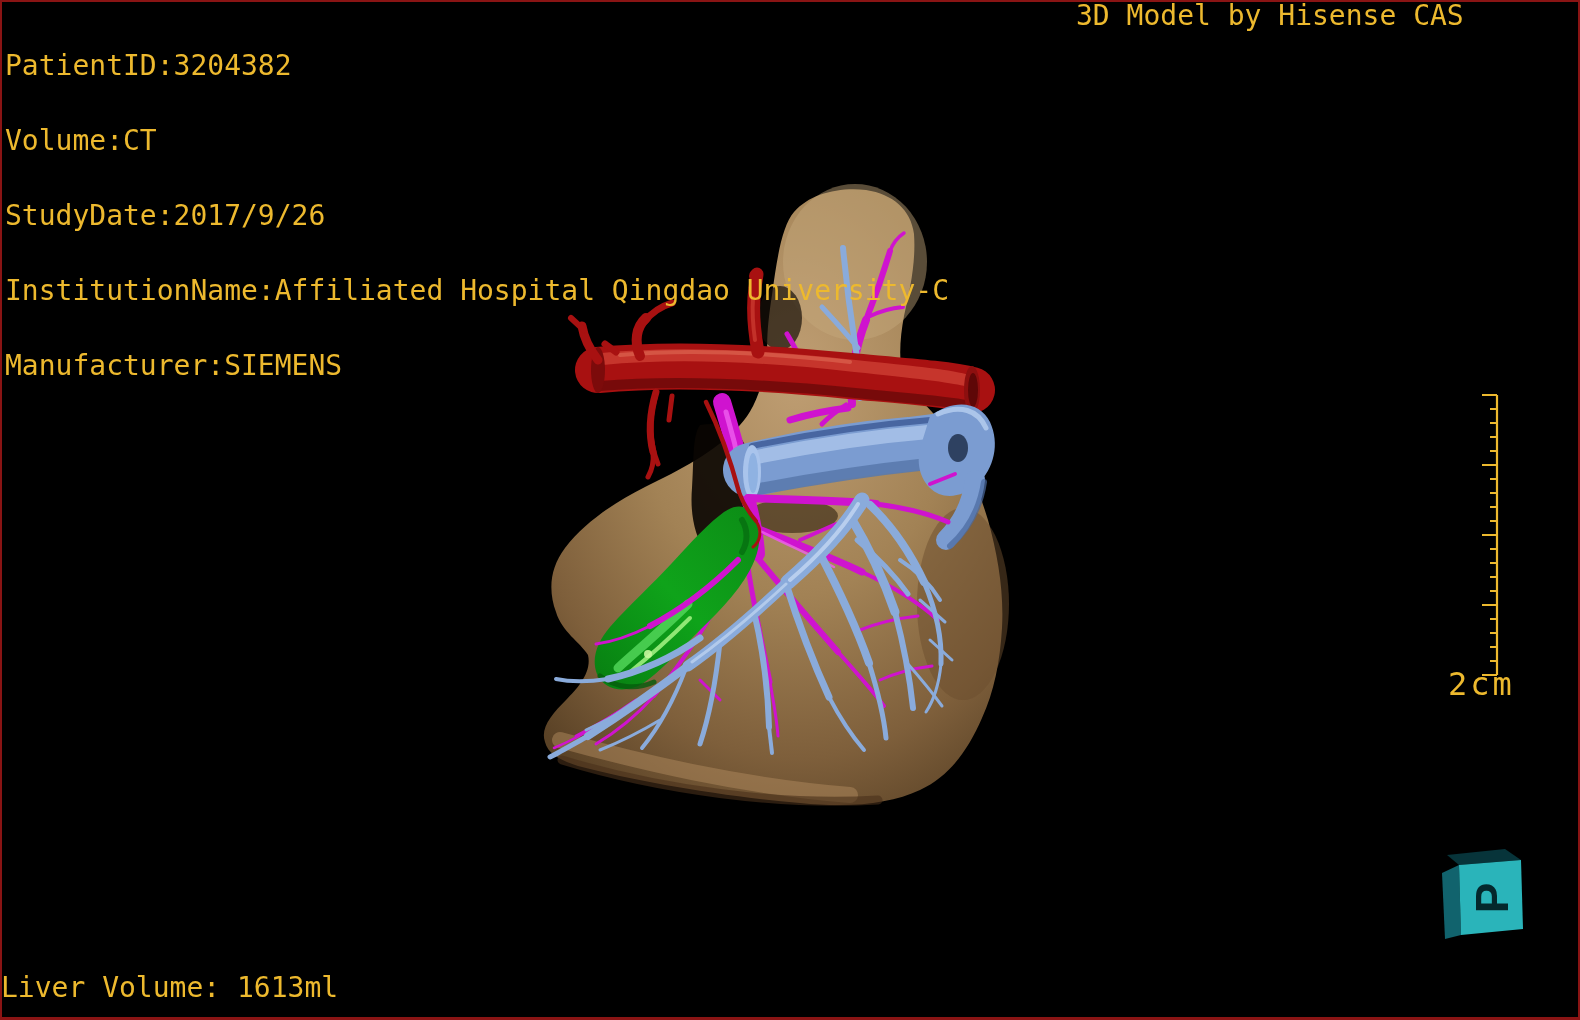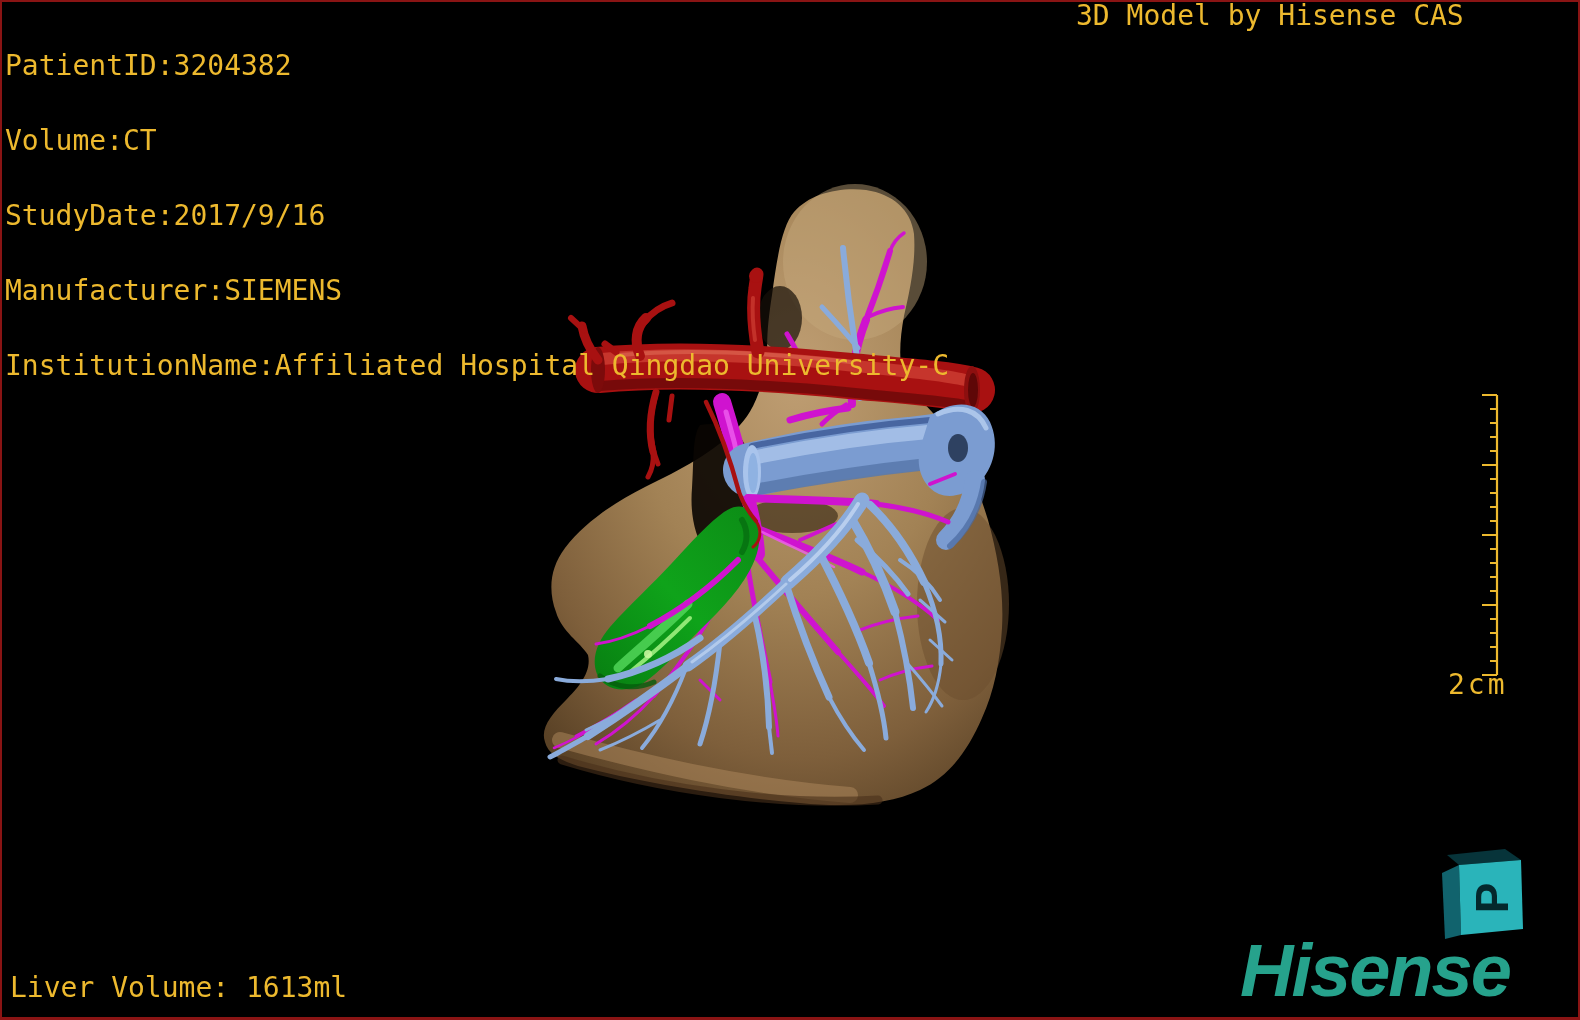--- a/index.html
+++ b/index.html
@@ -5,22 +5,22 @@
   html,body{margin:0;padding:0;background:#000;}
   body{width:1580px;height:1020px;overflow:hidden;position:relative;
        font-family:"DejaVu Sans Mono","Liberation Mono",monospace;}
   .stage{position:absolute;inset:0;background:var(--background,#000);}
   .frame{position:absolute;inset:0;border:2px solid var(--frame_border,#8a1414);
          border-bottom-width:3px;pointer-events:none;z-index:50;}
   .ov{position:absolute;color:var(--overlay_text,#edb92e);z-index:40;
       font-size:28px;line-height:25px;white-space:pre;}
   .patient{left:5px;top:3px;}
   .hdr{left:1076px;top:3px;}
-  .vol{left:10px;top:975px;}
-  .scale-label{left:1448px;top:672px;font-size:28px;letter-spacing:3px;}
+  .vol{left:1px;top:975px;}
+  .scale-label{left:1448px;top:672px;font-size:32px;letter-spacing:3px;}
   svg{position:absolute;left:0;top:0;}
   .vs{fill:none;stroke-linecap:round;stroke-linejoin:round;}
   .artery{stroke:var(--hepatic_artery_red,#a81111);}
   .pv{stroke:var(--portal_vein_magenta,#cf13cf);}
   .hv{stroke:var(--hepatic_vein_blue,#8aabdb);}
   .ivc{stroke:var(--ivc_blue,#7b9cd1);}
   .ivcfill{fill:var(--ivc_blue,#7b9cd1);}
   .gb{fill:url(#gGb);}
   .cubeface{fill:var(--cube_face,#2ab4ba);}
   .ruler{stroke:var(--overlay_text,#edb92e);stroke-width:2.2;fill:none;}
@@ -207,27 +207,26 @@
       <polygon points="1447,855 1505,849 1521,860 1459,865" fill="#07343a"></polygon>
       <polygon points="1442,873 1459,865 1461,935 1445,939" fill="#11636d"></polygon>
       <polygon class="cubeface" points="1459,865 1521,860 1523,929 1461,935"></polygon>
       <text x="1492" y="914" transform="rotate(-90 1492 898)" font-family="Liberation Sans, sans-serif" font-size="46" font-weight="bold" fill="#04282c" text-anchor="middle">P</text>
     </g>
   </svg>
 
   <div class="ov patient">
     <div>PatientID:3204382</div>
     <div>Volume:CT</div>
-    <div>StudyDate:2017/9/16</div>
+    <div>StudyDate:2017/9/26</div>
+    <div>InstitutionName:Affiliated Hospital Qingdao University-C</div>
     <div>Manufacturer:SIEMENS</div>
-    <div>InstitutionName:Affiliated Hospital Qingdao University-C</div>
   </div>
 
   <div class="ov hdr">3D Model by Hisense CAS</div>
 
   <div class="ov vol">Liver Volume: 1613ml</div>
 
   <div class="ov scale-label">2cm</div>
 
-  <div class="logo">Hisense</div>
 
   <div class="frame"></div>
 </div>
 
 </body></html>

